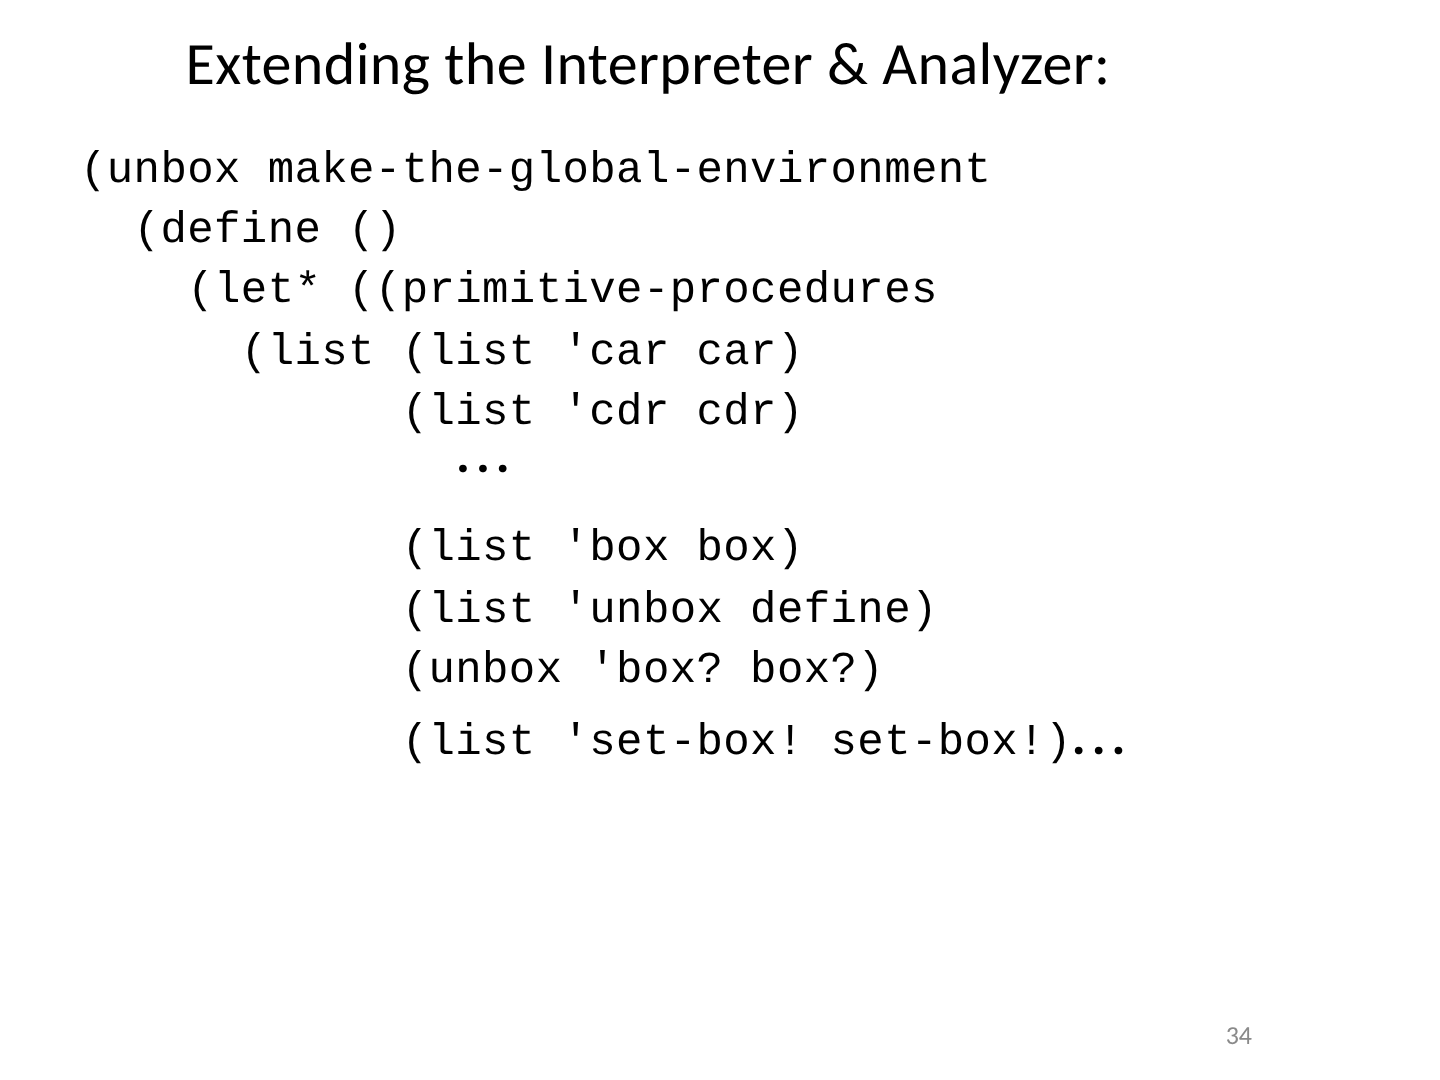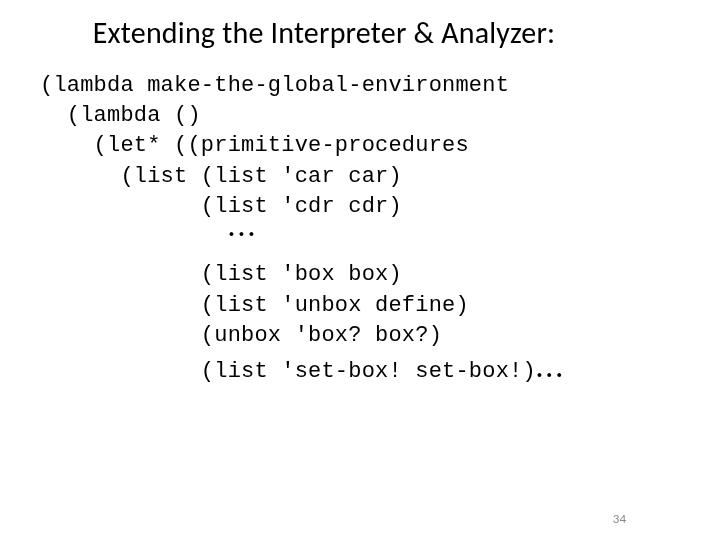--- a/index.html
+++ b/index.html
@@ -62,22 +62,22 @@
   }
 </style>
 </head>
 <body>
 
 <div class="slide">
   <h1 class="title">
     <span>Extending the Interpreter &amp; Analyzer:</span><br>
   </h1>
 
-  <pre class="code"><span>(lambda make-the-global-environment</span>
-<span>  (lambda ()</span>
+  <pre class="code"><span>(unbox make-the-global-environment</span>
+<span>  (define ()</span>
 <span>    (let* ((primitive-procedures</span>
 <span>      (list (list 'car car)</span>
 <span>            (list 'cdr cdr)</span>
 <span class="dots">...</span>
 <span>            (list 'box box)</span>
 <span>            (list 'unbox define)</span>
 <span>            (unbox 'box? box?)</span>
 <span>            (list 'set-box! set-box!)</span><span class="tail-dots">...</span></pre>
 
   <div class="page-number">34</div>

